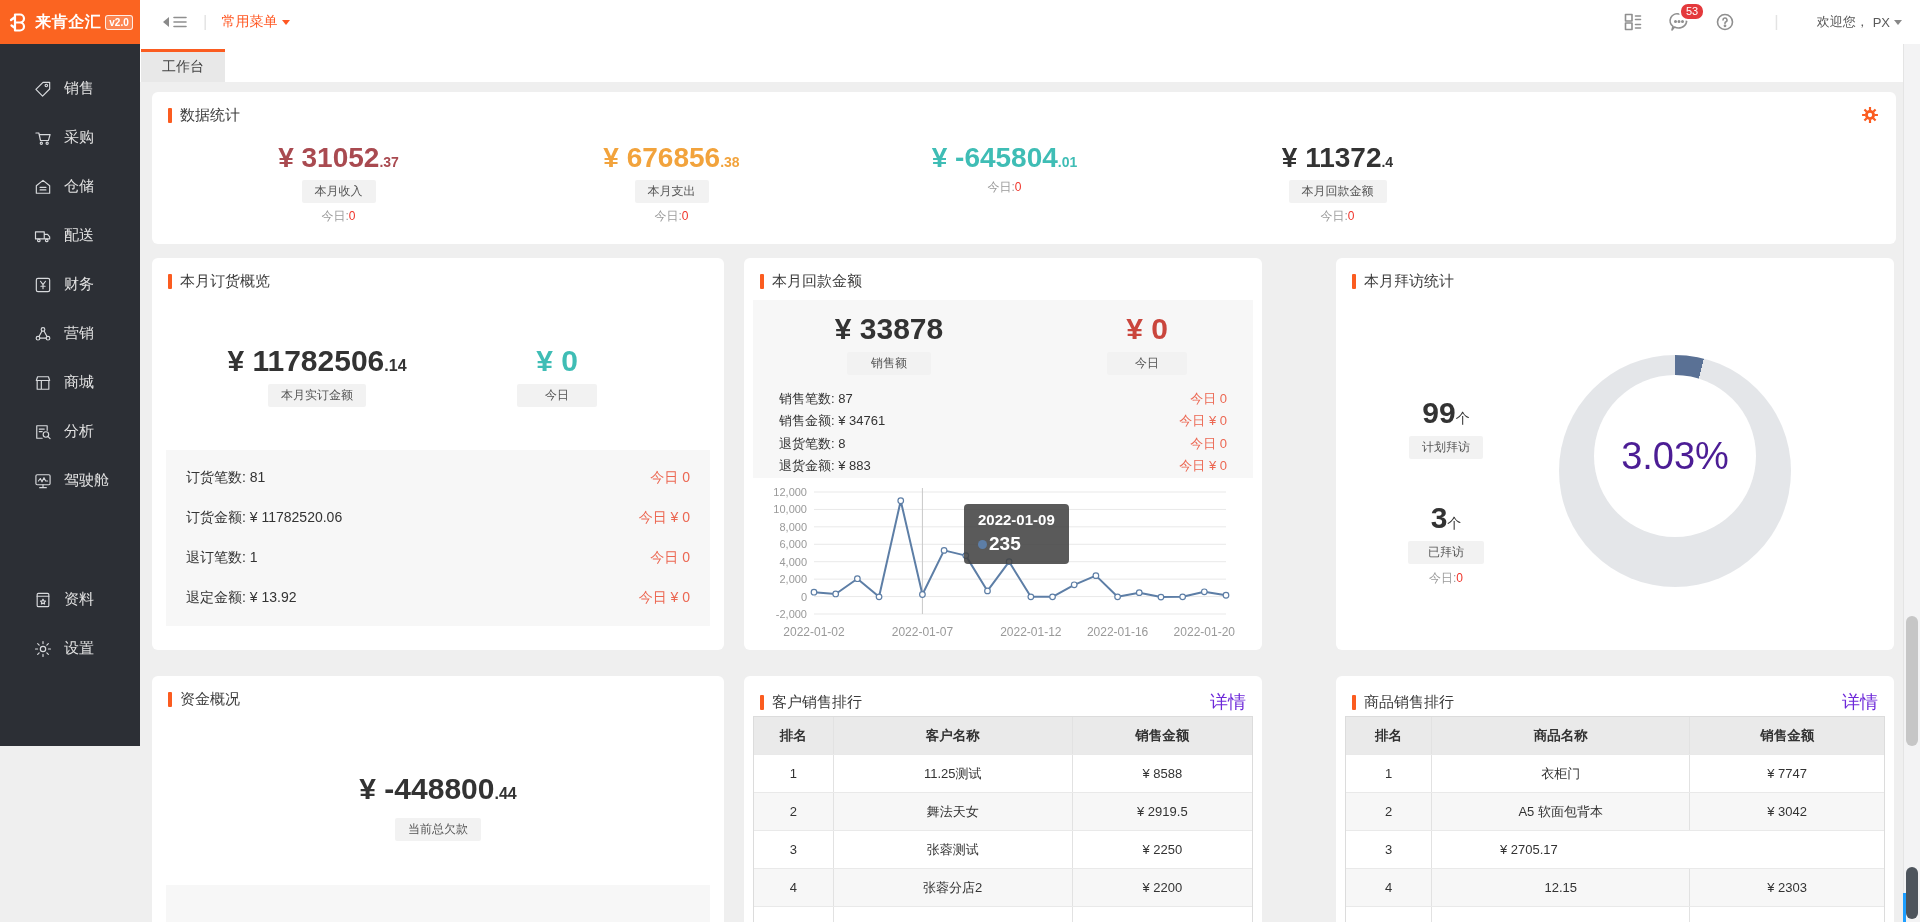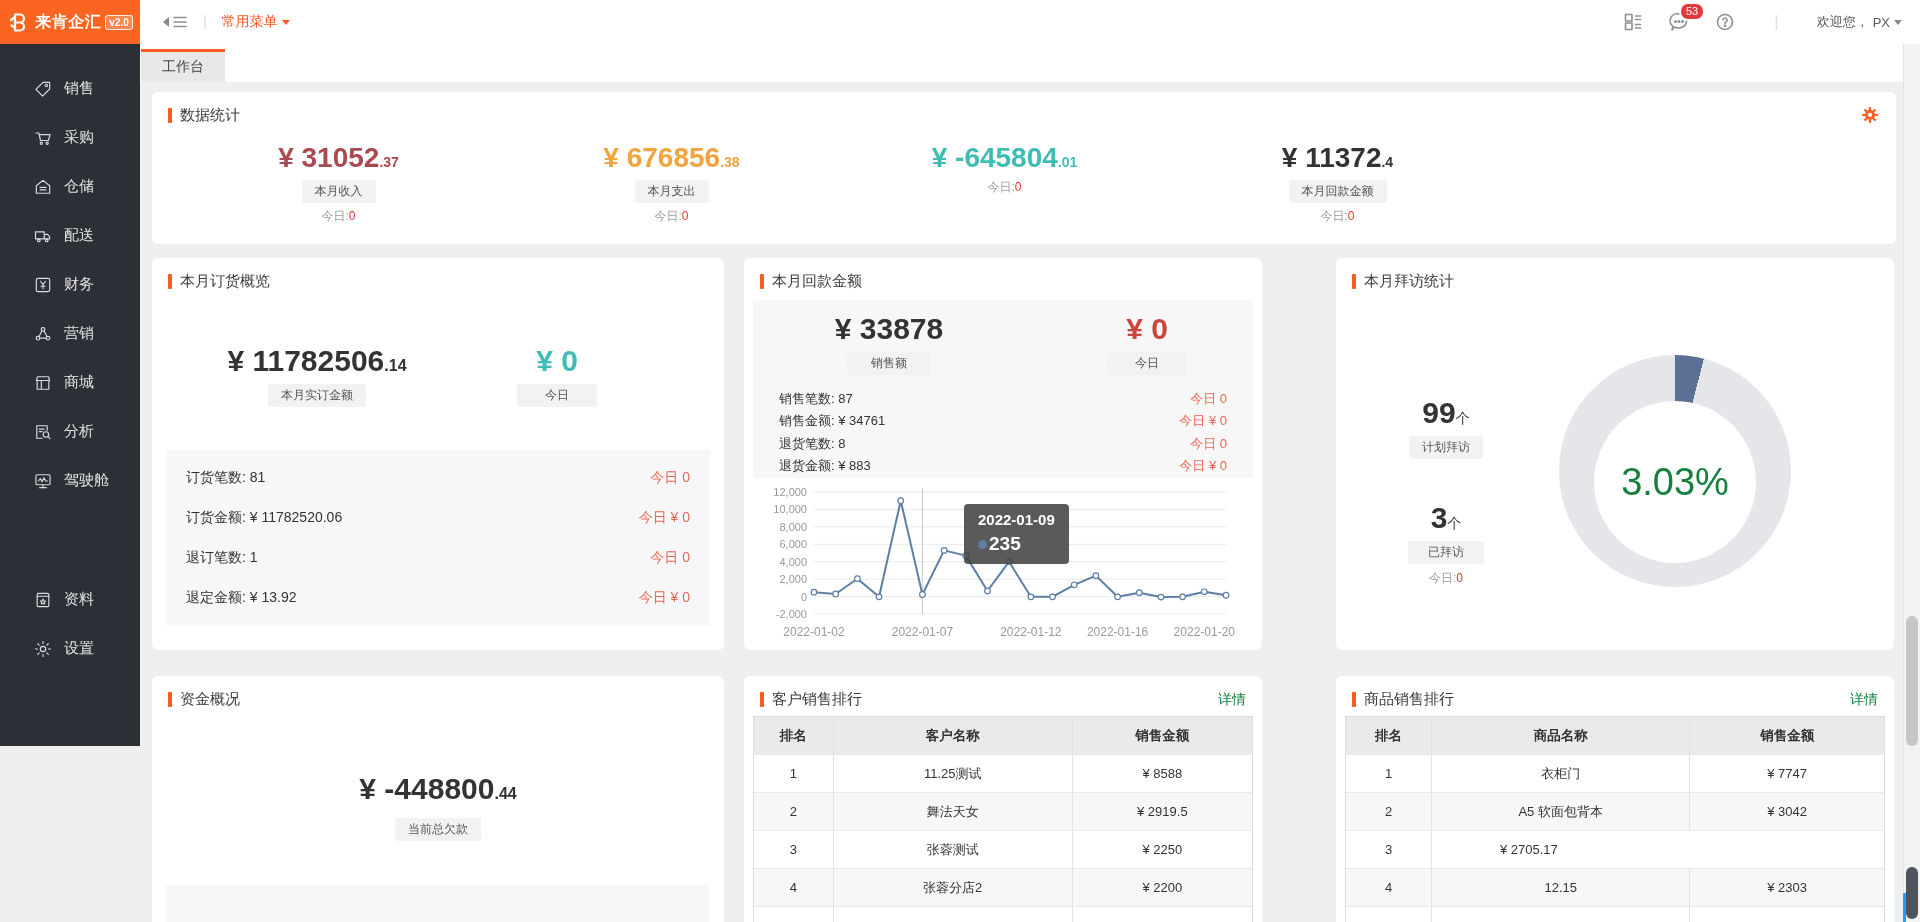--- a/index.html
+++ b/index.html
@@ -42,21 +42,21 @@
   .tab { position:absolute; left:1px; bottom:0; width:84px; height:33px; background:#e8e8e8;
          border-top:3px solid #fb5c20; display:flex; align-items:center; justify-content:center;
          font-size:14px; color:#444; cursor:pointer; }
 
   
   .content { position:absolute; left:140px; top:82px; right:0; bottom:0; background:#efefef; overflow:hidden; }
   .card { position:absolute; background:#fff; border-radius:6px; }
   .card-title { display:flex; align-items:center; padding:14px 16px 0; }
   .tmark { width:4px; height:15px; background:#fb5c20; border-radius:1px; margin-right:8px; flex:none; }
   .ttext { font-size:15px; color:#3b3b3b; }
-  .detail { margin-left:auto; font-size:14px; color:#15803d; cursor:pointer; }
+  .detail { margin-left:auto; font-size:18px; color:#6d28d9; cursor:pointer; }
 
   #card-stats { left:12px; top:10px; width:1744px; height:152px; }
   .gear-btn { position:absolute; right:16px; top:13px; width:20px; height:20px; cursor:pointer; }
   .stats-row { position:absolute; left:20px; top:50px; display:flex; }
   .stat { width:333px; text-align:center; }
   .stat-line { font-weight:bold; }
   .stat-value { font-size:28px; }
   .stat-dec { font-size:14px; }
   .vbadge { display:inline-block; margin-top:6px; padding:3px 13px; background:#f2f2f2; color:#555;
             font-size:12px; border-radius:2px; }
@@ -91,22 +91,22 @@
   .ct-val { display:flex; align-items:center; gap:2px; font-size:19px; font-weight:bold; margin-top:5px; }
   .ct-dot { width:9px; height:9px; border-radius:50%; background:#5d7ea6; }
 
   #card-visit { left:1196px; top:176px; width:558px; height:392px; }
   .vstats { position:absolute; left:40px; top:138px; width:140px; text-align:center; }
   .vnum { font-size:30px; font-weight:bold; color:#333; }
   .vunit { font-size:14px; font-weight:normal; color:#333; }
   .vspace { height:42px; }
   .vtoday { margin-top:6px; font-size:12px; color:#9b9b9b; }
   .donut { position:absolute; left:223px; top:97px; width:232px; height:232px; border-radius:50%; }
-  .dhole { position:absolute; left:35px; top:46px; width:162px; height:162px; background:#fff; border-radius:50%;
-           display:flex; align-items:center; justify-content:center; font-size:38px; color:#15803d; }
+  .dhole { position:absolute; left:35px; top:20px; width:162px; height:162px; background:#fff; border-radius:50%;
+           display:flex; align-items:center; justify-content:center; font-size:38px; color:#4c1d95; }
 
   #card-fund { left:12px; top:594px; width:572px; height:330px; }
   .fbig { position:absolute; top:96px; left:0; width:100%; text-align:center; }
   .fblock { position:absolute; left:14px; right:14px; top:209px; height:200px; background:#f7f7f7; }
 
   #card-customer { left:604px; top:594px; width:518px; height:330px; }
   #card-product { left:1196px; top:594px; width:558px; height:330px; }
   .rtable { position:absolute; left:9px; right:9px; top:40px; border:1px solid #dcdcdc; border-bottom:none; }
   .thr { display:flex; background:#eaeaea; height:37px; }
   .thr > div { display:flex; align-items:center; justify-content:center; font-size:13.5px; font-weight:bold; color:#333; }

